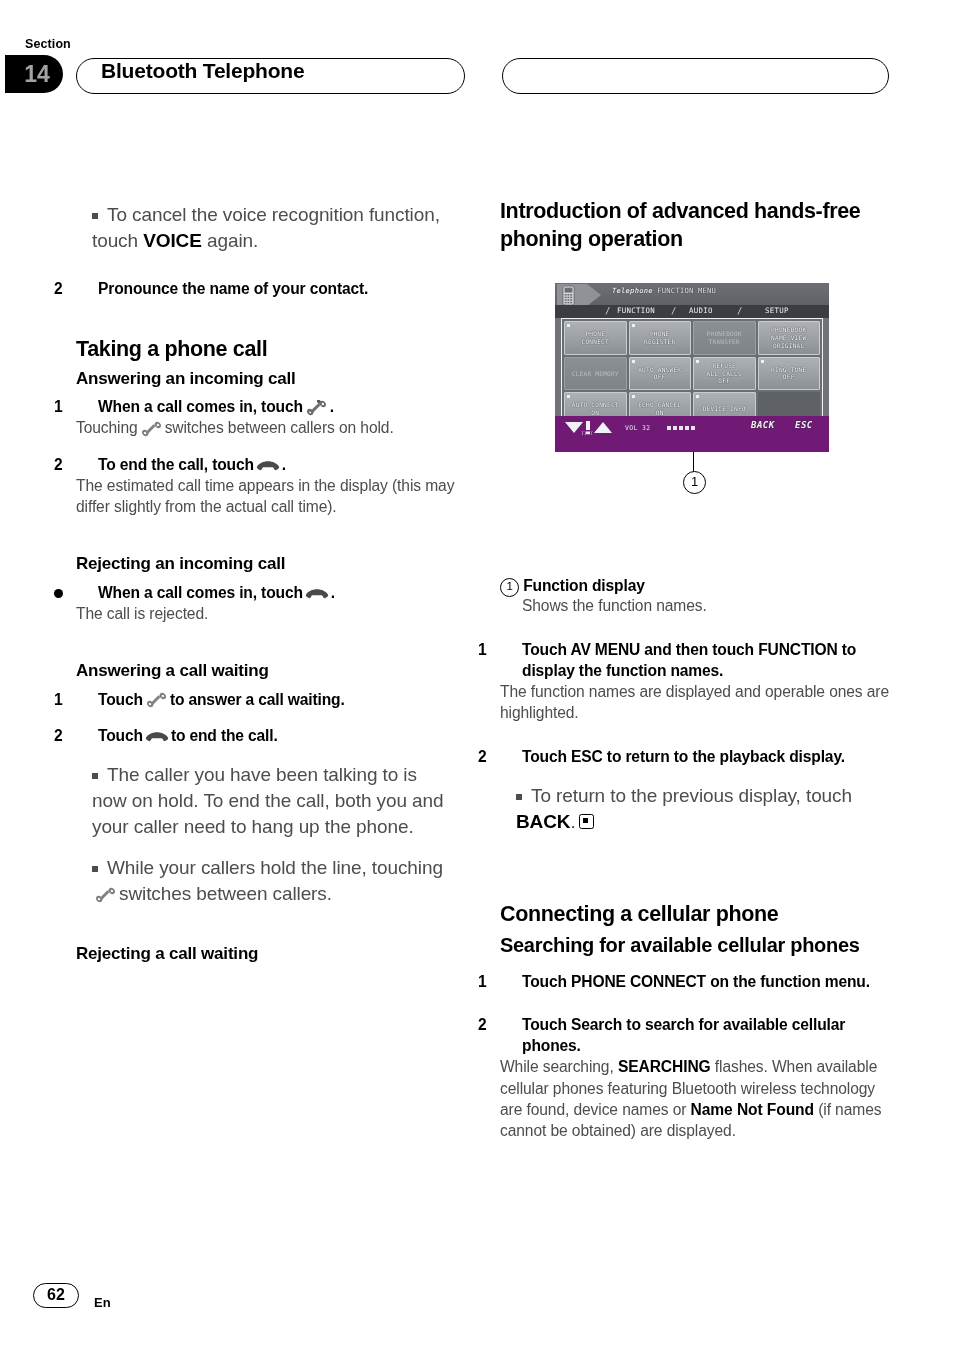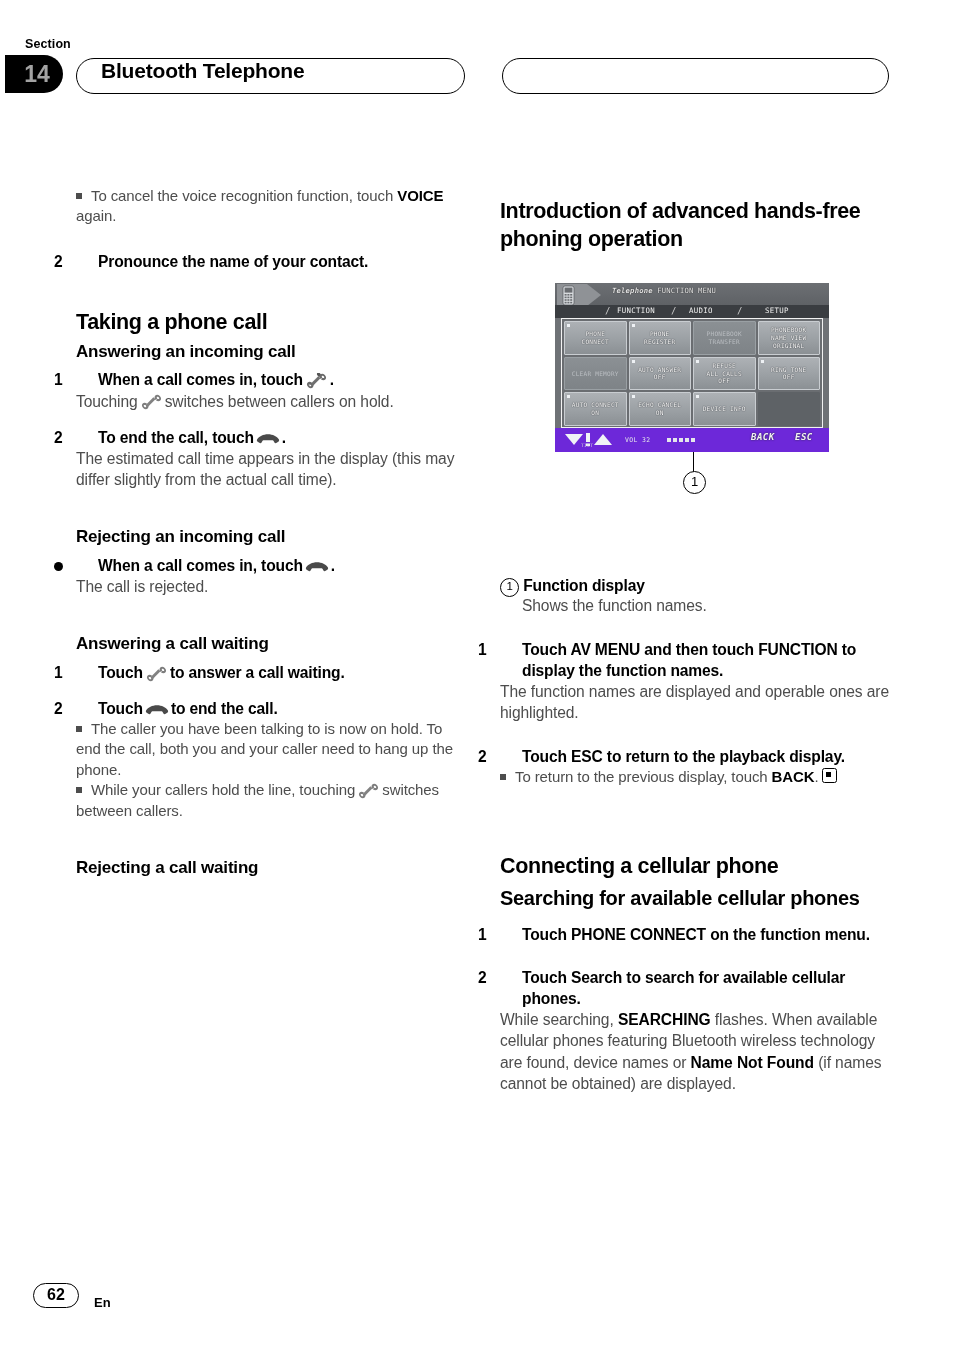--- a/index.html
+++ b/index.html
@@ -110,25 +110,25 @@
   .step.first { margin-top: 6px; }
   .step .num { display: inline-block; width: 22px; }
   .body {
     font-size: 15.6px;
     color: #4d4d4d;
     line-height: 1.36;
     letter-spacing: -0.1px;
     margin: 0;
   }
   .note {
-    font-size: 15px;
+    font-size: 19px;
     color: #4d4d4d;
     line-height: 1.36;
     letter-spacing: -0.1px;
-    margin: 0;
+    margin: 16px;
   }
   .note .sq {
     display: inline-block;
     width: 6px; height: 6px;
     background: #4d4d4d;
     vertical-align: 2px;
     margin-right: 9px;
   }
   .bullet-step {
     font-size: 15.6px;
@@ -306,22 +306,22 @@
   }
   .dev-btn .led {
     position: absolute;
     left: 2px; top: 2px;
     width: 3px; height: 3px;
     background: #eef1f4;
   }
   #dev-bottombar {
     position: absolute;
     left: 0; bottom: 0;
-    width: 274px; height: 24px;
-    background: #6d28d9;
+    width: 274px; height: 36px;
+    background: #701a75;
   }
   #dev-tilt {
     position: absolute;
     left: 8px; top: 3px;
     width: 56px; height: 19px;
   }
   #dev-tilt-label {
     position: absolute;
     left: 26px; top: 15px;
     font-size: 4.6px;

